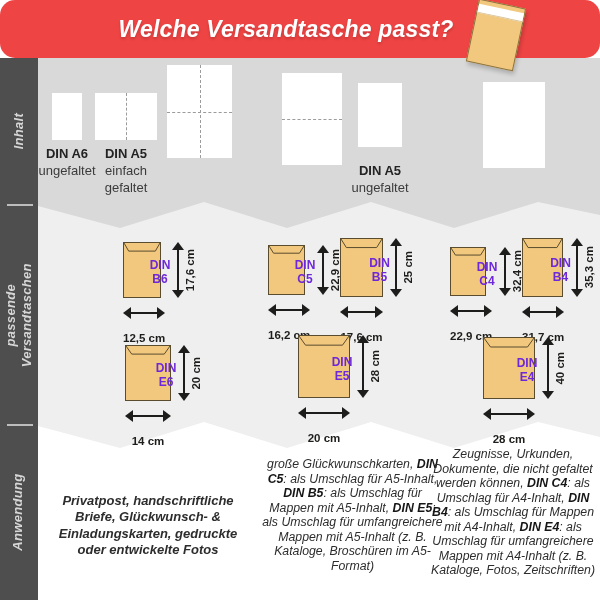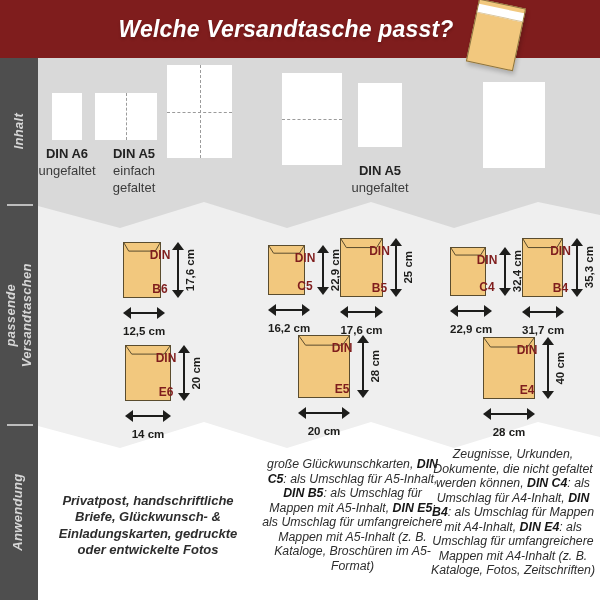--- a/index.html
+++ b/index.html
@@ -3,21 +3,21 @@
 <meta charset="utf-8">
 <style>
   html,body { margin:0; padding:0; background:#fff; }
   .stage {
     position:relative; width:600px; height:600px; overflow:hidden;
     font-family:"Liberation Sans", sans-serif; background:#ffffff;
   }
   
   .header {
     position:absolute; left:0; top:0; width:600px; height:58px;
-    background:#7f1d1d; z-index:5; display:flex; align-items:center; justify-content:center;
+    background:#ef4444; z-index:5; display:flex; align-items:center; justify-content:center;border-radius:15px;
   }
   .title {
     color:#fff; font-size:23px; font-weight:700; font-style:italic;
     text-shadow:0 2px 3px rgba(0,0,0,.18); transform:translateX(-14px); letter-spacing:.2px;
   }
   .hdr-env {
     position:absolute; left:472px; top:3px; width:46px; height:62px;
     background:#f2c87e; border:1px solid #8a7340; transform:rotate(12deg);
     z-index:6; box-shadow:2px 3px 4px rgba(0,0,0,.2);
   }
@@ -57,22 +57,22 @@
     grid-template-columns:auto 7px 12px auto;
     grid-template-rows:auto 9px 12px auto;
   }
   .envelope {
     grid-row:1; grid-column:1; position:relative; box-sizing:border-box;
     background:#f2c87e; border:1px solid #5a4c2e;
   }
   .flap { position:absolute; left:0; top:0; width:100%; height:100%; }
   .flap path { fill:none; stroke:#5a4c2e; stroke-width:1; vector-effect:non-scaling-stroke; }
   .env-label {
-    position:absolute; inset:0; display:flex; flex-direction:column; justify-content:space-between; align-items:center;
-    font-weight:700; font-size:12px; line-height:1.15; color:#7f1d1d; padding-top:6px;padding-left:36px;
+    position:absolute; inset:0; display:flex; flex-direction:column; justify-content:center; align-items:center;
+    font-weight:700; font-size:12px; line-height:1.15; color:#6d28d9; padding-top:6px;padding-left:36px;
   }
   .env-label span { display:block; }
   .varrow {
     grid-row:1; grid-column:3; position:relative; width:12px; margin:1px 0;
     background:linear-gradient(#1d1d1b 0 0) no-repeat center/2px calc(100% - 10px);
   }
   .varrow::before {
     content:""; position:absolute; top:-1px; left:0; width:0; height:0;
     border-left:6px solid transparent; border-right:6px solid transparent; border-bottom:8px solid #1d1d1b;
   }
@@ -90,21 +90,21 @@
   }
   .harrow::before {
     content:""; position:absolute; left:-1px; top:0; width:0; height:0;
     border-top:6px solid transparent; border-bottom:6px solid transparent; border-right:8px solid #1d1d1b;
   }
   .harrow::after {
     content:""; position:absolute; right:-1px; top:0; width:0; height:0;
     border-top:6px solid transparent; border-bottom:6px solid transparent; border-left:8px solid #1d1d1b;
   }
   .hdim {
-    grid-row:4; grid-column:1; justify-self:center; margin-top:6px;
+    grid-row:4; grid-column:1; justify-self:center; margin-top:13px;
     font-weight:700; font-size:11.5px; color:#1d1d1b; white-space:nowrap;
   }
   
   .app-col {
     position:absolute; z-index:3; text-align:center; font-style:italic;
     font-size:12.3px; line-height:1.18; color:#2d2d2d;
   }
   .app-col b { color:#161616; }
   .app-col-1 { font-size:13px; line-height:1.25;font-weight:bold; }
 </style>
@@ -135,21 +135,21 @@
     <div class="side-divider" style="top:146px"></div>
     <div class="side-divider" style="top:366px"></div>
   </div>
 
   <div class="paper" style="left:52px;top:93px;width:30px;height:47px"></div>
   <div class="paper-label" style="left:22px;top:146px;width:90px">
     <b>DIN A6</b> <span>ungefaltet</span>
   </div>
 
   <div class="paper fold-v" style="left:95px;top:93px;width:62px;height:47px"></div>
-  <div class="paper-label" style="left:98px;top:146px;width:72px">
+  <div class="paper-label" style="left:90px;top:146px;width:72px">
     <b>DIN A5</b> <span>einfach gefaltet</span>
   </div>
 
   <div class="paper fold-v fold-h" style="left:167px;top:65px;width:65px;height:93px"></div>
 
   <div class="paper fold-h" style="left:282px;top:73px;width:60px;height:92px"></div>
 
   <div class="paper" style="left:358px;top:83px;width:44px;height:64px"></div>
   <div class="paper-label" style="left:336px;top:163px;width:88px">
     <b>DIN A5</b> <span>ungefaltet</span>

